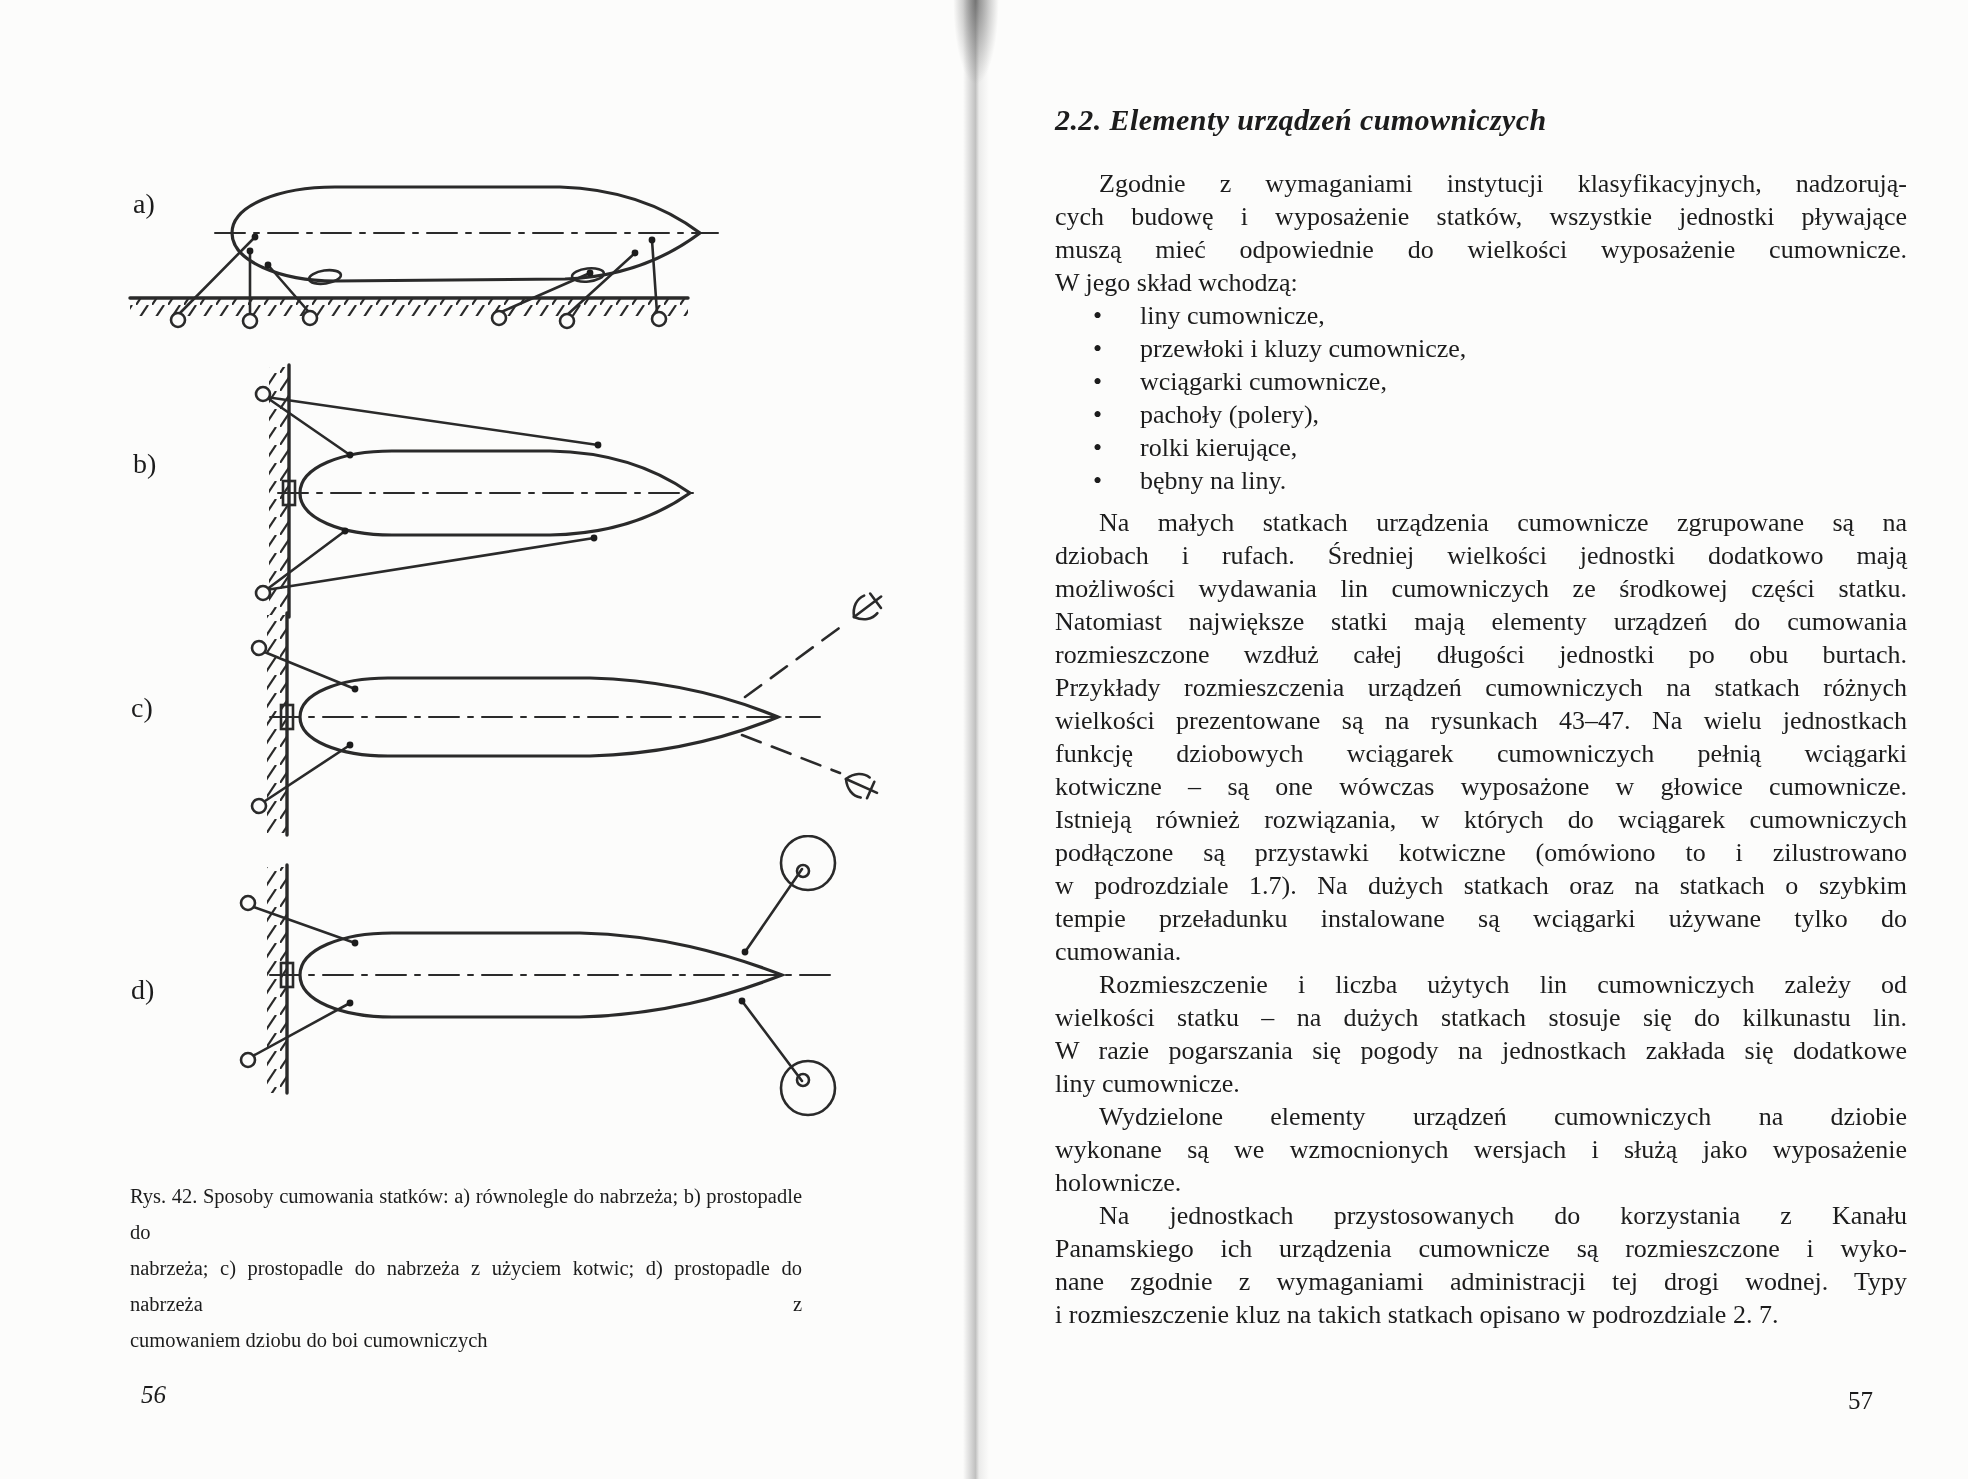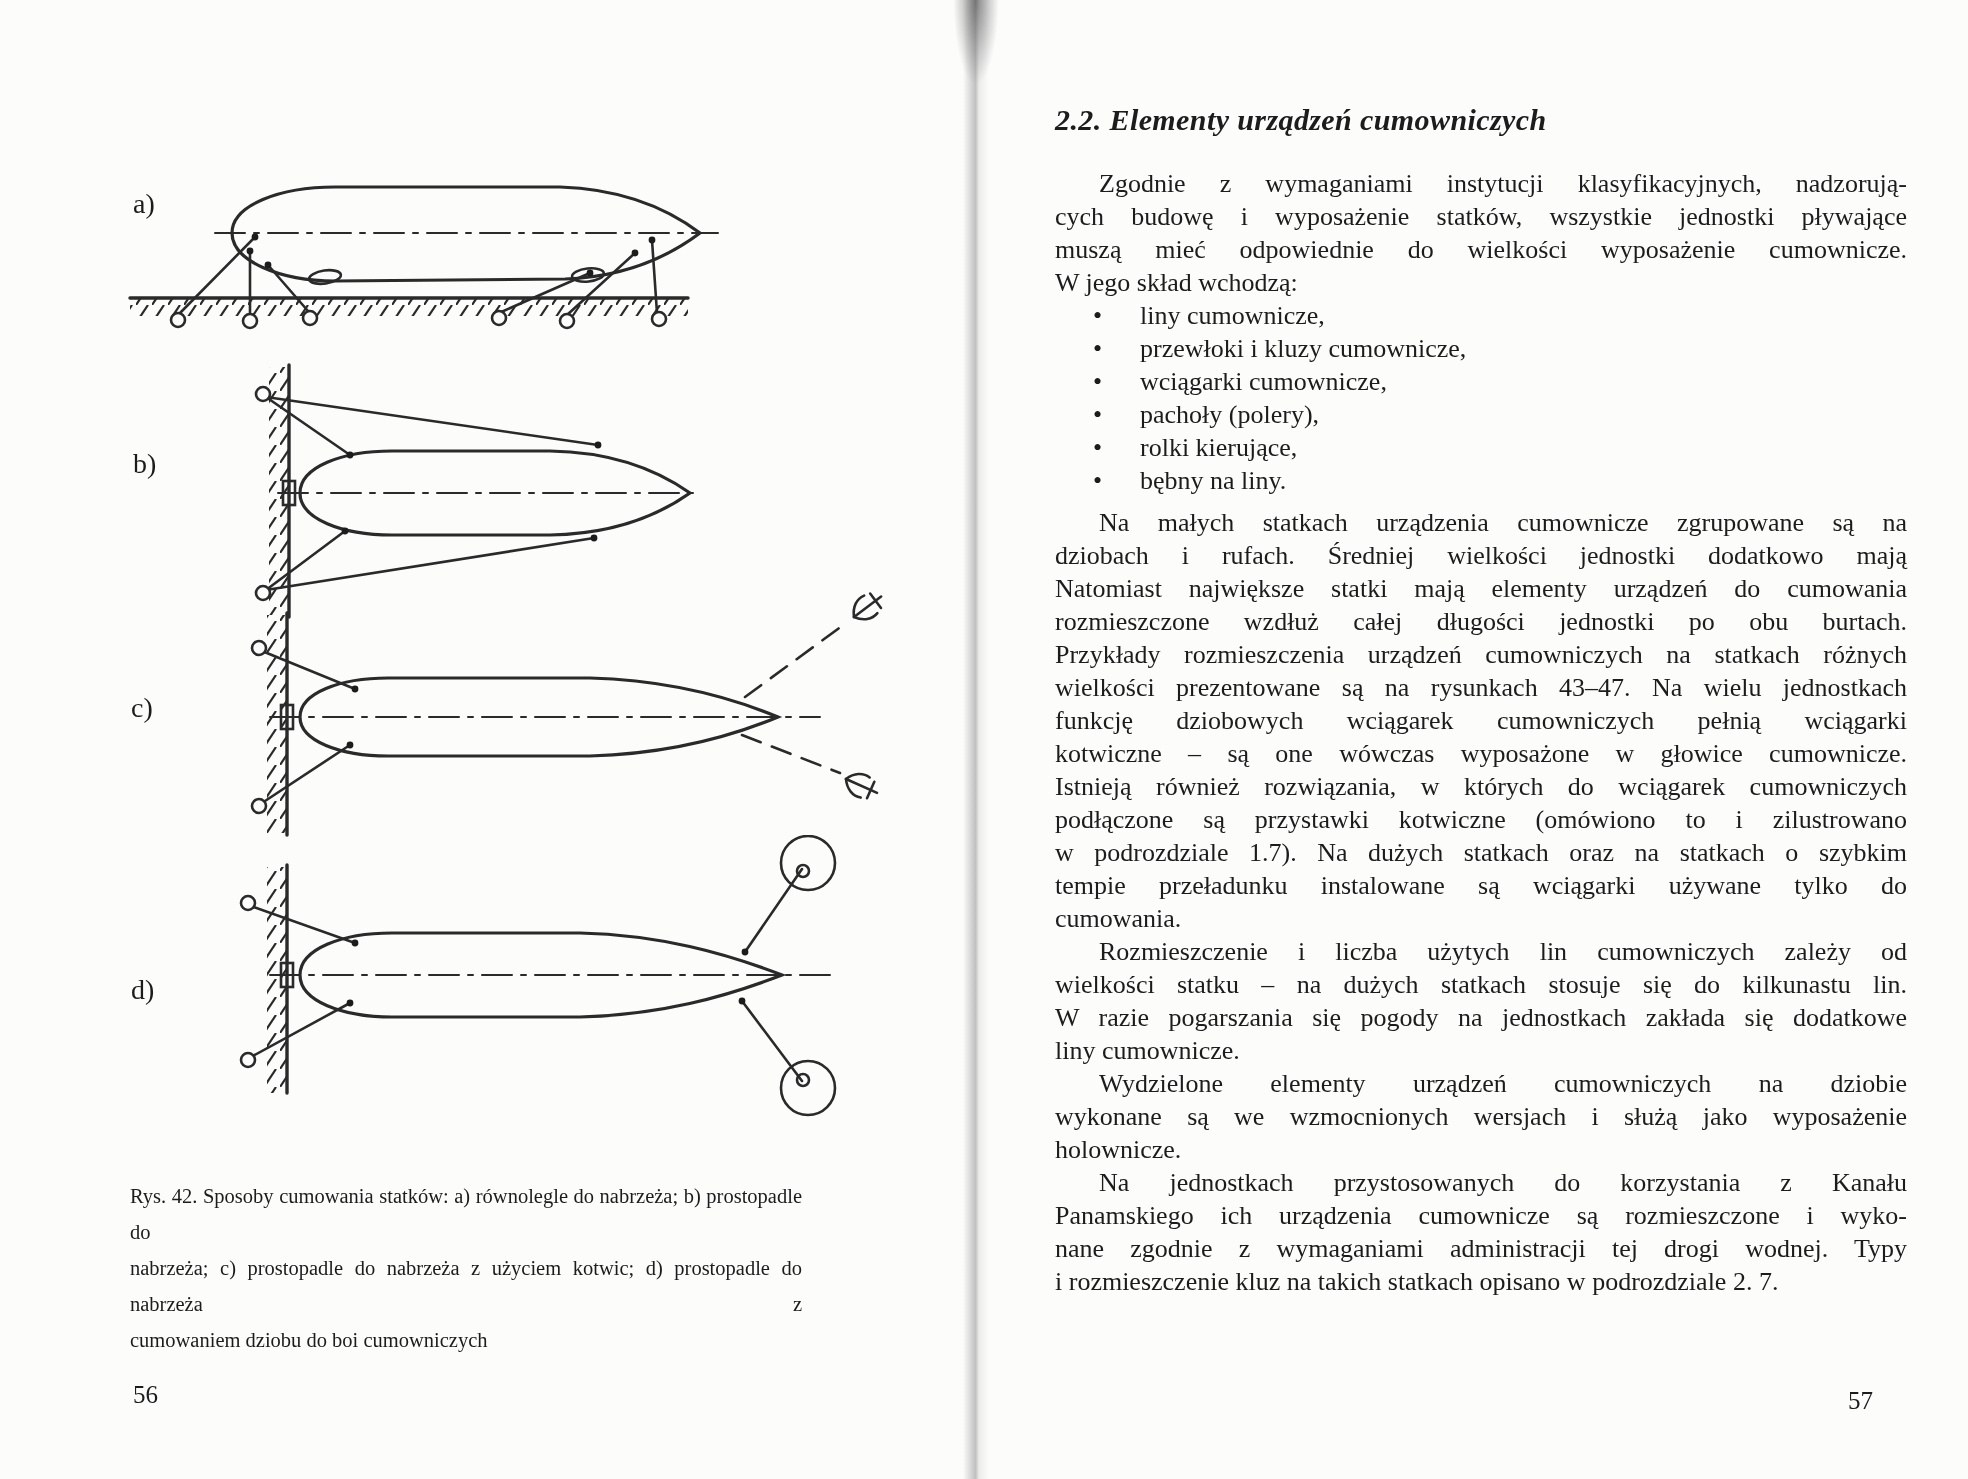--- a/index.html
+++ b/index.html
@@ -12,21 +12,21 @@
   .page-left{left:0;width:963px;}
   .page-right{left:989px;width:979px;}
   .fig{position:absolute;}
   .fig svg{display:block;}
   .fig-label{position:absolute;font-size:28px;color:#1c1c1c;}
   .caption{position:absolute;left:130px;top:1178px;width:672px;
     font-size:20.5px;line-height:36px;}
   .caption .line{text-align:justify;text-align-last:justify;}
   .caption .line:last-child{text-align-last:left;}
   .pagenum{position:absolute;font-size:25px;}
-  .pagenum-left{left:133px;top:1381px;}
+  .pagenum-left{left:141px;top:1381px;font-style:italic;}
   .pagenum-right{left:859px;top:1375px;margin-top:12px;}
   .rp-content{position:absolute;left:66px;top:103px;width:852px;}
   .rp-heading{margin:0 0 30px 0;font-size:30px;font-weight:bold;font-style:italic;letter-spacing:.4px;}
   .para{font-size:26px;line-height:33px;}
   .para .line{text-align:justify;text-align-last:justify;}
   .para .line:last-child{text-align-last:left;}
   .para .line:first-child{text-indent:44px;}
   .p-after-list{margin-top:9px;}
   .bullets{margin:0;}
   .bullet-row{display:flex;font-size:26px;line-height:33px;}
@@ -255,20 +255,21 @@
         </div>
           <div class="bullet-row">
           <span class="dot">•</span>
           <span class="btext">bębny na liny.</span>
         </div>
         </div>
 
       <div class="para p-after-list">
           <div class="line">Na małych statkach urządzenia cumownicze zgrupowane są na</div>
           <div class="line">dziobach i rufach. Średniej wielkości jednostki dodatkowo mają</div>
+          <div class="line">możliwości wydawania lin cumowniczych ze środkowej części statku.</div>
           <div class="line">Natomiast największe statki mają elementy urządzeń do cumowania</div>
           <div class="line">rozmieszczone wzdłuż całej długości jednostki po obu burtach.</div>
           <div class="line">Przykłady rozmieszczenia urządzeń cumowniczych na statkach różnych</div>
           <div class="line">wielkości prezentowane są na rysunkach 43–47. Na wielu jednostkach</div>
           <div class="line">funkcję dziobowych wciągarek cumowniczych pełnią wciągarki</div>
           <div class="line">kotwiczne – są one wówczas wyposażone w głowice cumownicze.</div>
           <div class="line">Istnieją również rozwiązania, w których do wciągarek cumowniczych</div>
           <div class="line">podłączone są przystawki kotwiczne (omówiono to i zilustrowano</div>
           <div class="line">w podrozdziale 1.7). Na dużych statkach oraz na statkach o szybkim</div>
           <div class="line">tempie przeładunku instalowane są wciągarki używane tylko do</div>

